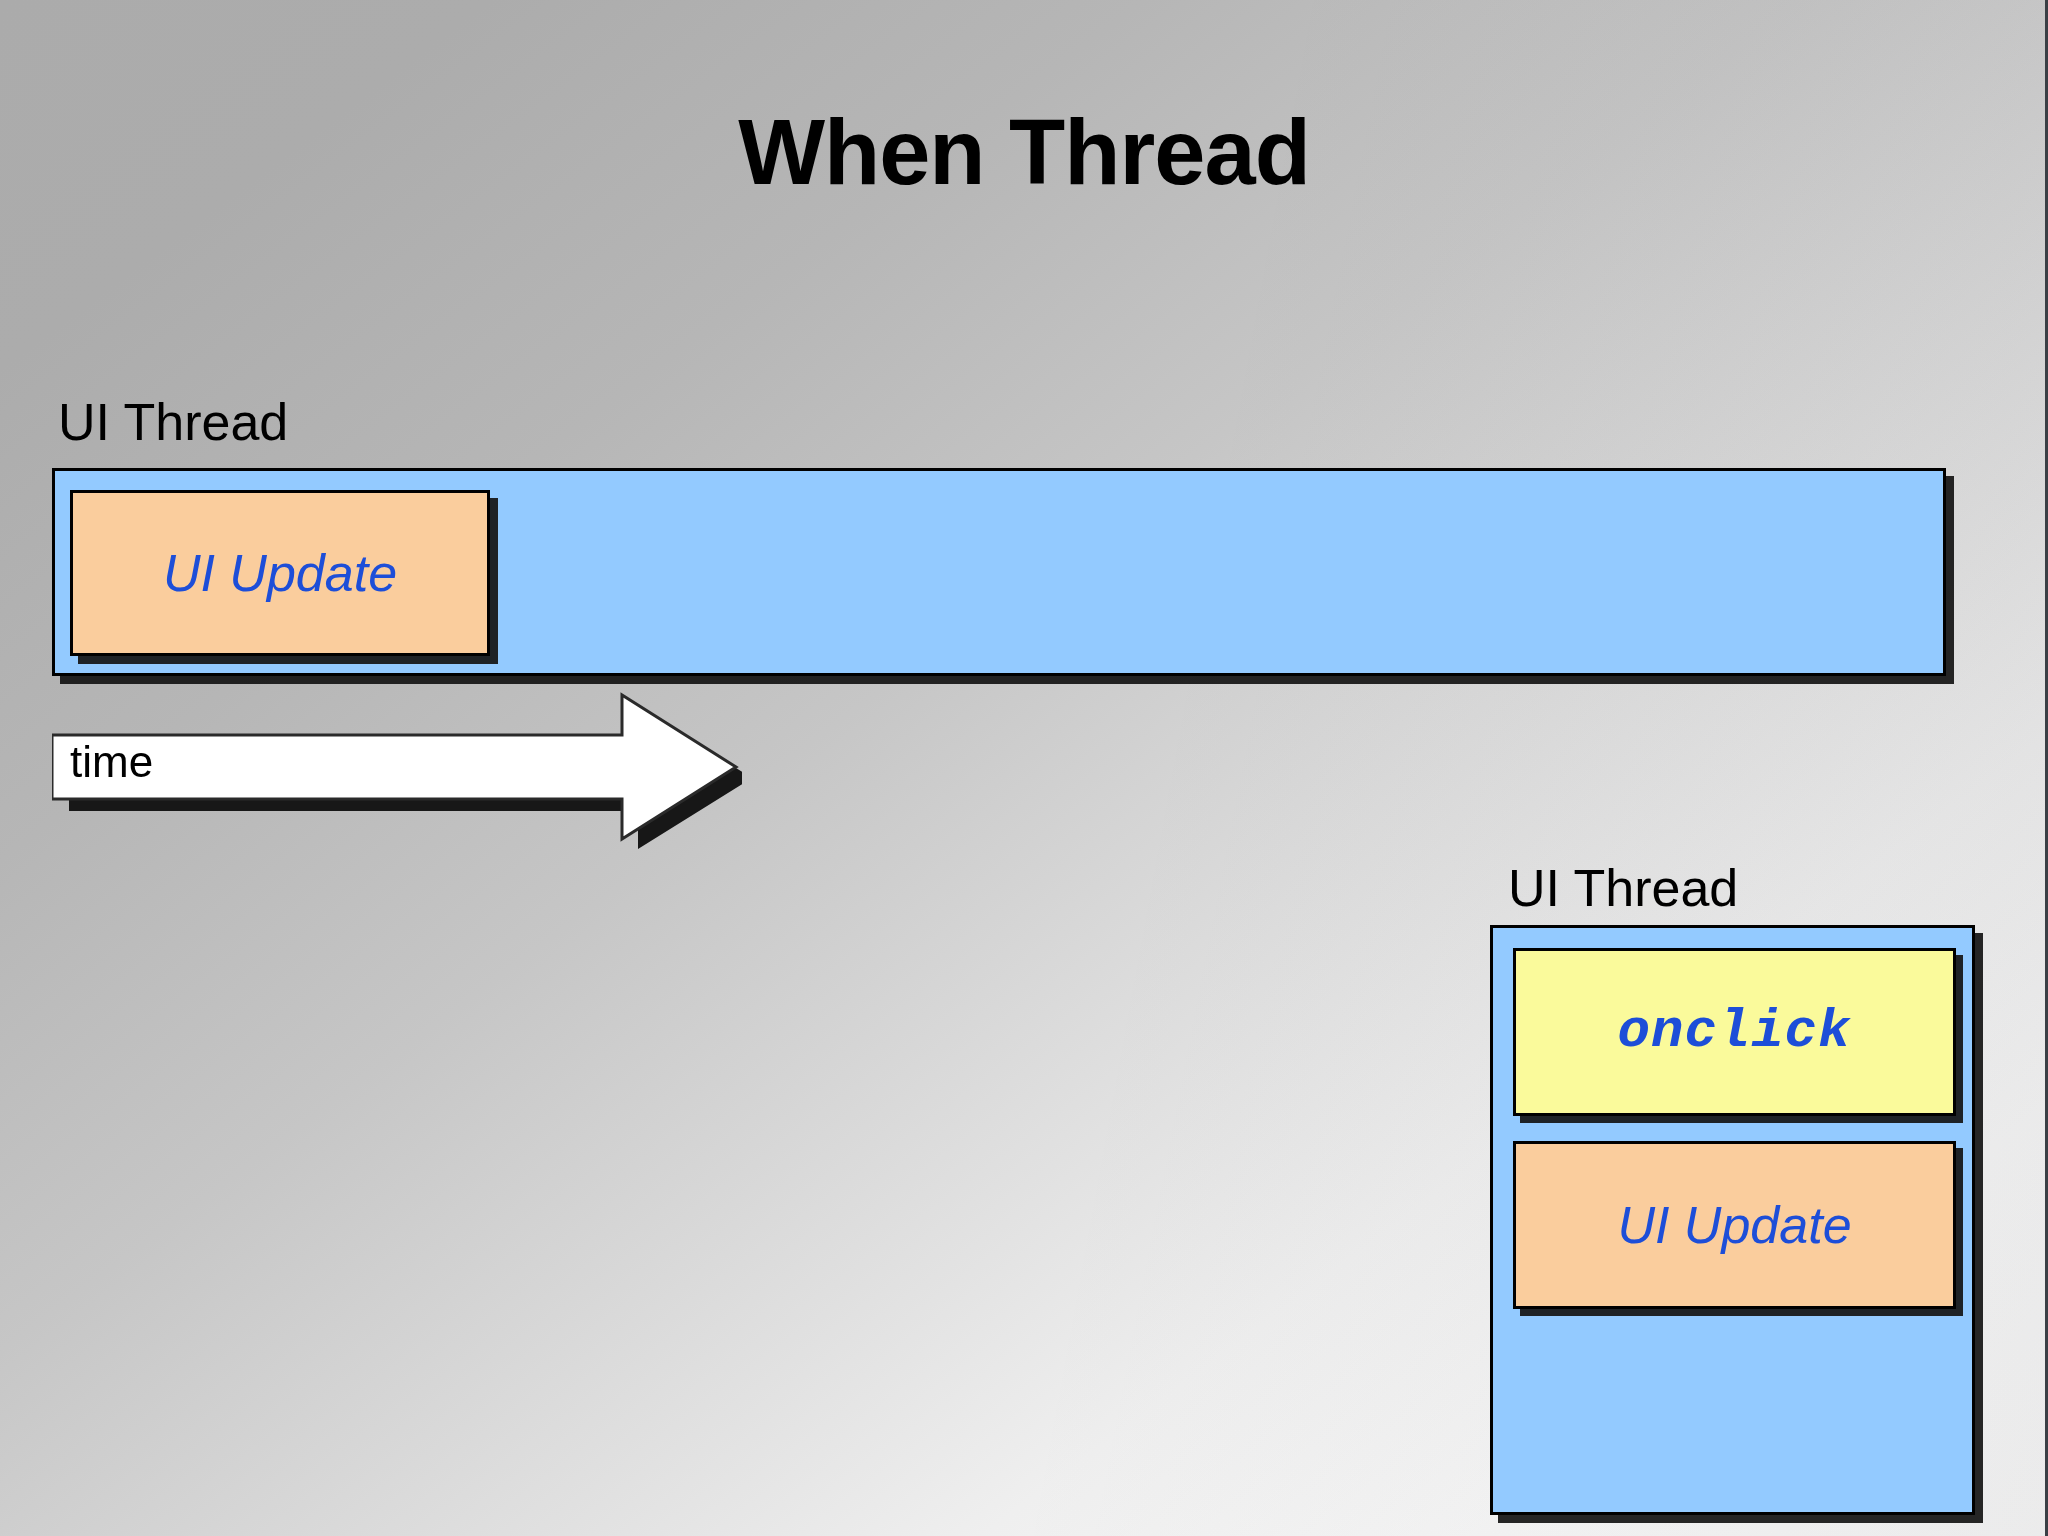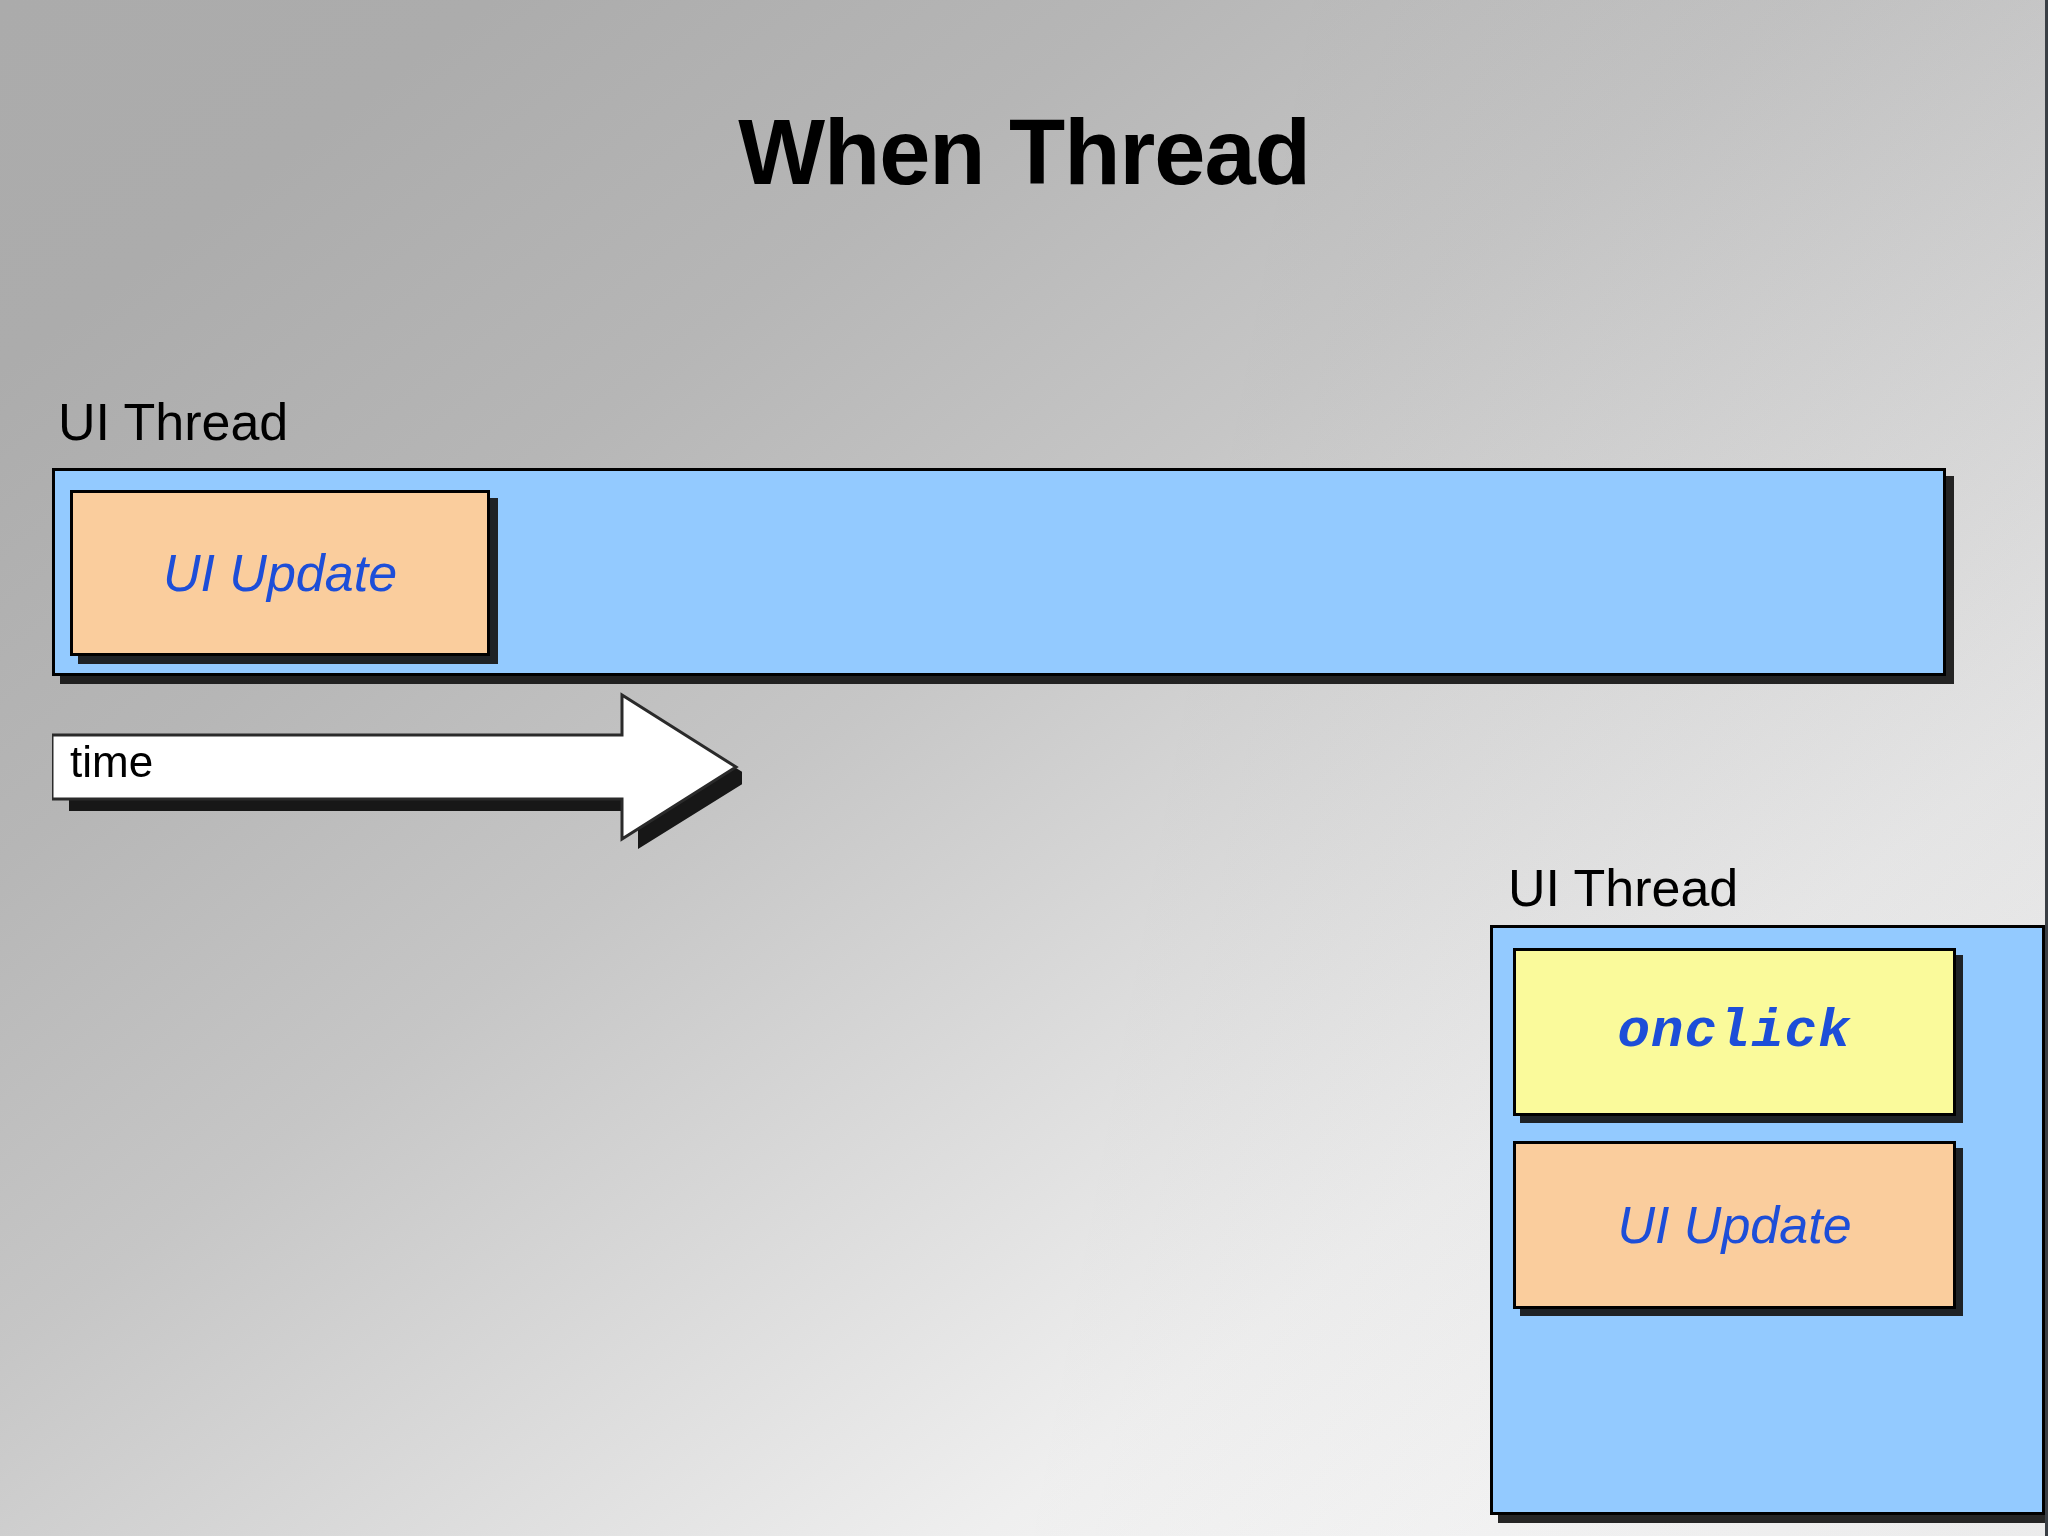--- a/index.html
+++ b/index.html
@@ -114,21 +114,21 @@
   }
 
   
   .queue-label {
     left: 1508px;
     top: 862px;
   }
   .queue-box {
     left: 1490px;
     top: 925px;
-    width: 555px;
+    width: 485px;
     height: 590px;
     background: #93CAFF;
     display: block;
   }
   .queue-item {
     position: absolute;
     box-sizing: border-box;
     border: 3px solid #000000;
     box-shadow: 7px 7px 0 0 rgba(20,20,20,0.92);
     display: flex;

